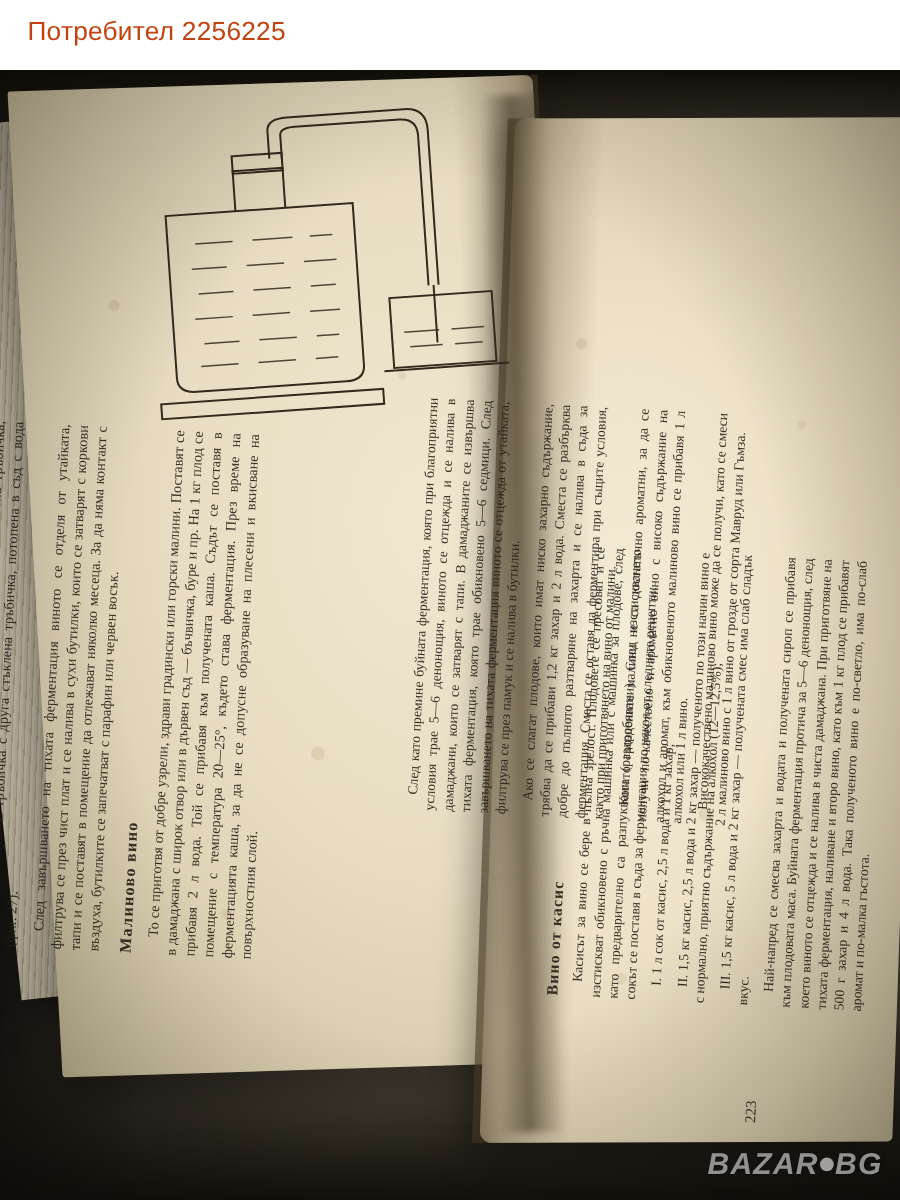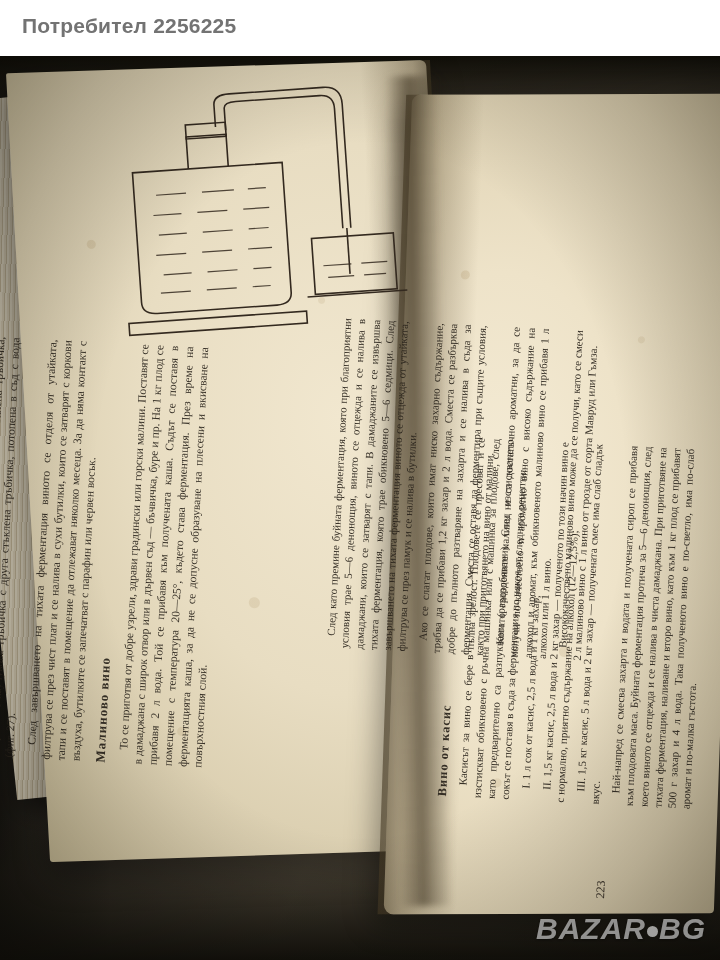--- a/index.html
+++ b/index.html
@@ -16,22 +16,22 @@
     height: 960px;
     overflow: hidden;
     background: #ffffff;
   }
   
   .username {
     position: absolute;
     left: 22px;
     top: 14px;
     font-size: 21px;
-    font-weight: 700;
-    color: #737373;
+    font-weight: 400;
+    color: #c2410c;
     letter-spacing: 0.2px;
     z-index: 40;
   }
 
   
   .photo {
     position: absolute;
     left: 0;
     top: 56px;
     width: 720px;
@@ -227,21 +227,21 @@
   .figure svg { display: block; }
 
   
   .bazar {
     position: absolute;
     right: 14px;
     bottom: 14px;
     font-family: "Liberation Sans", sans-serif;
     font-weight: 700;
     font-style: italic;
-    font-size: 30px;
+    font-size: 24px;
     color: rgba(255,255,255,0.55);
     letter-spacing: 1px;
     text-shadow: 0 1px 2px rgba(0,0,0,0.4);
     z-index: 35;
   }
   .bazar .dot {
     display: inline-block;
     width: 11px; height: 11px;
     border-radius: 50%;
     background: rgba(255,255,255,0.6);

